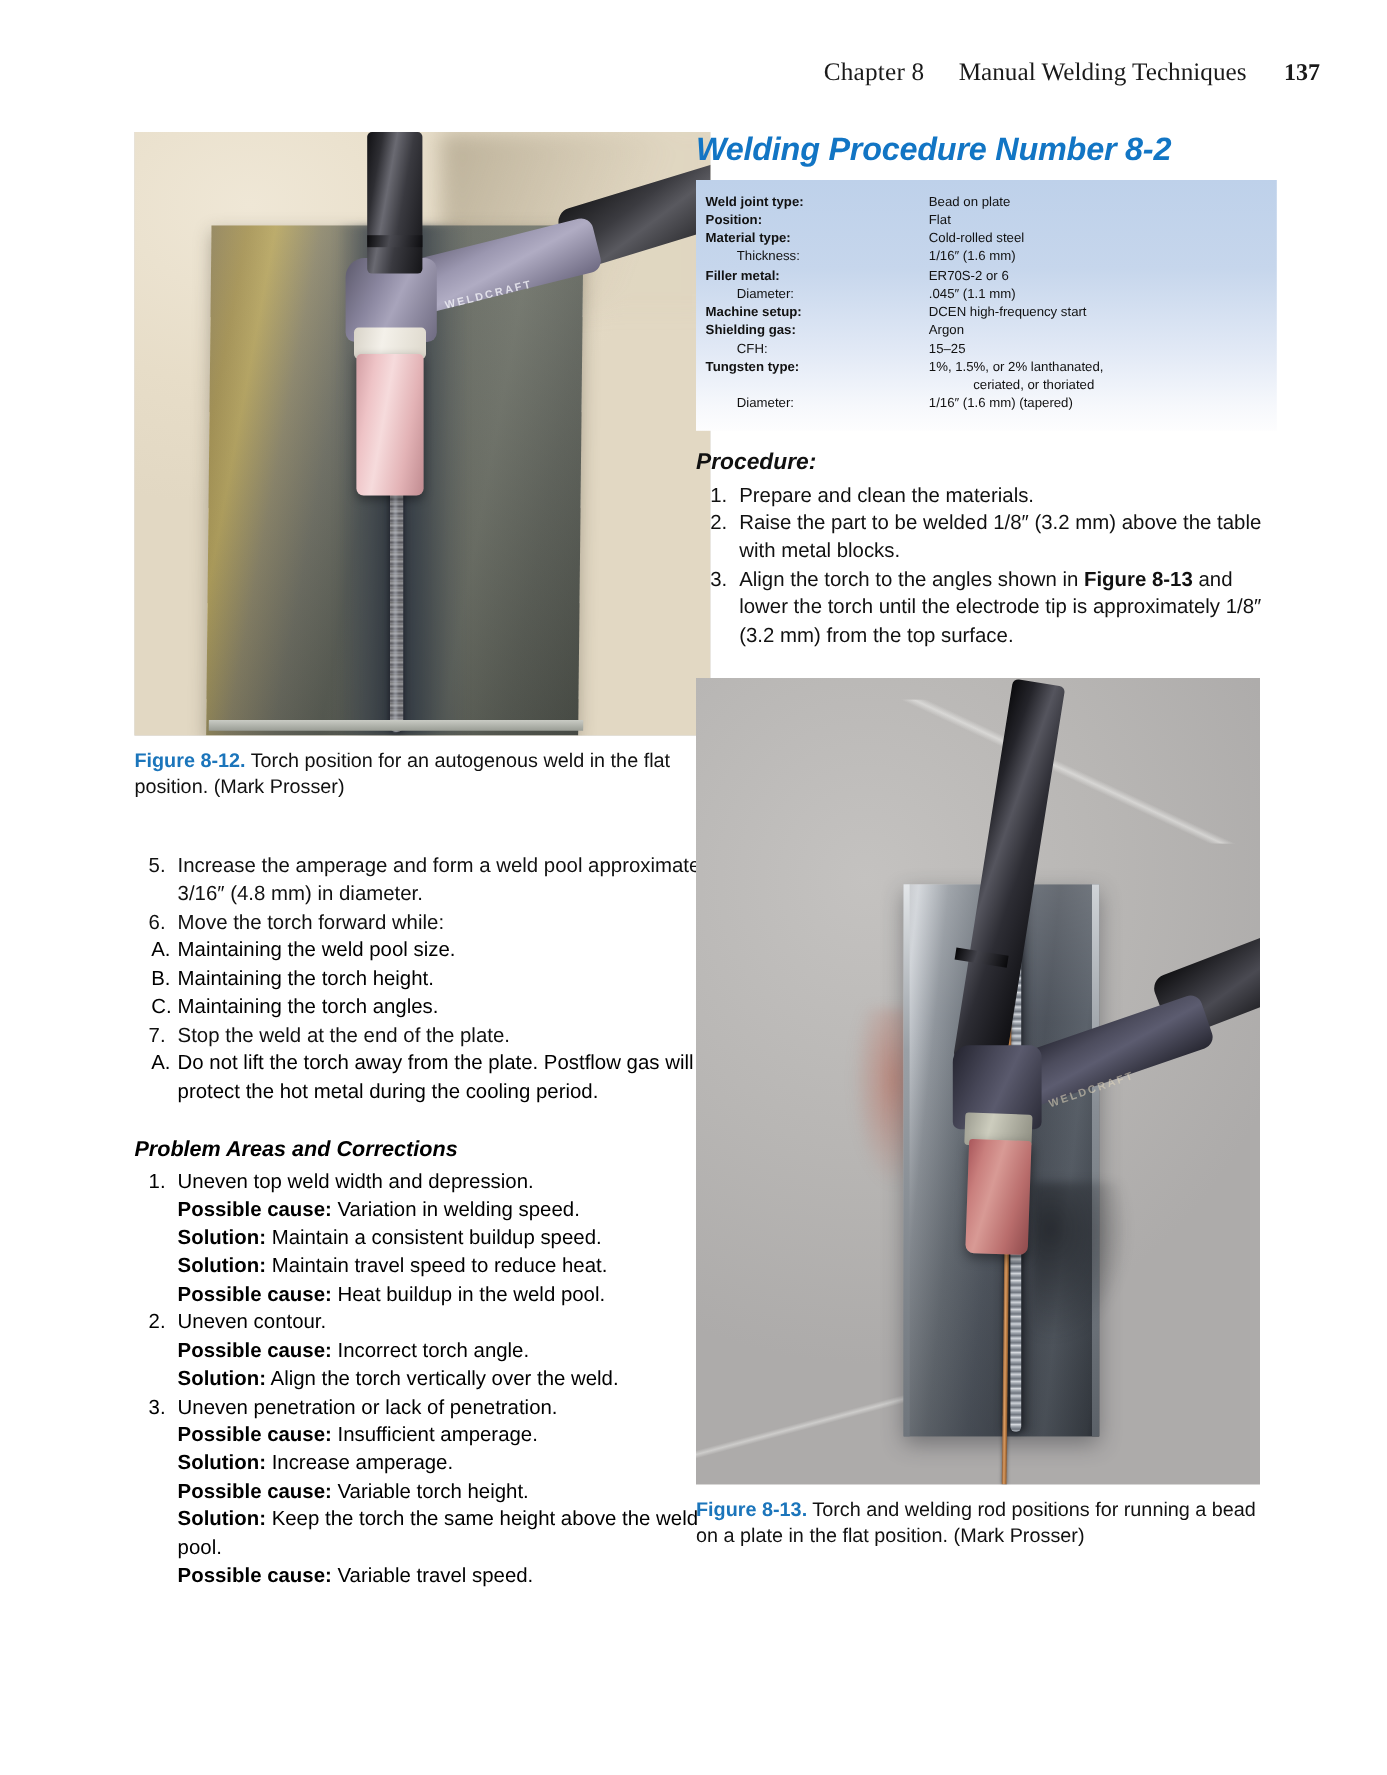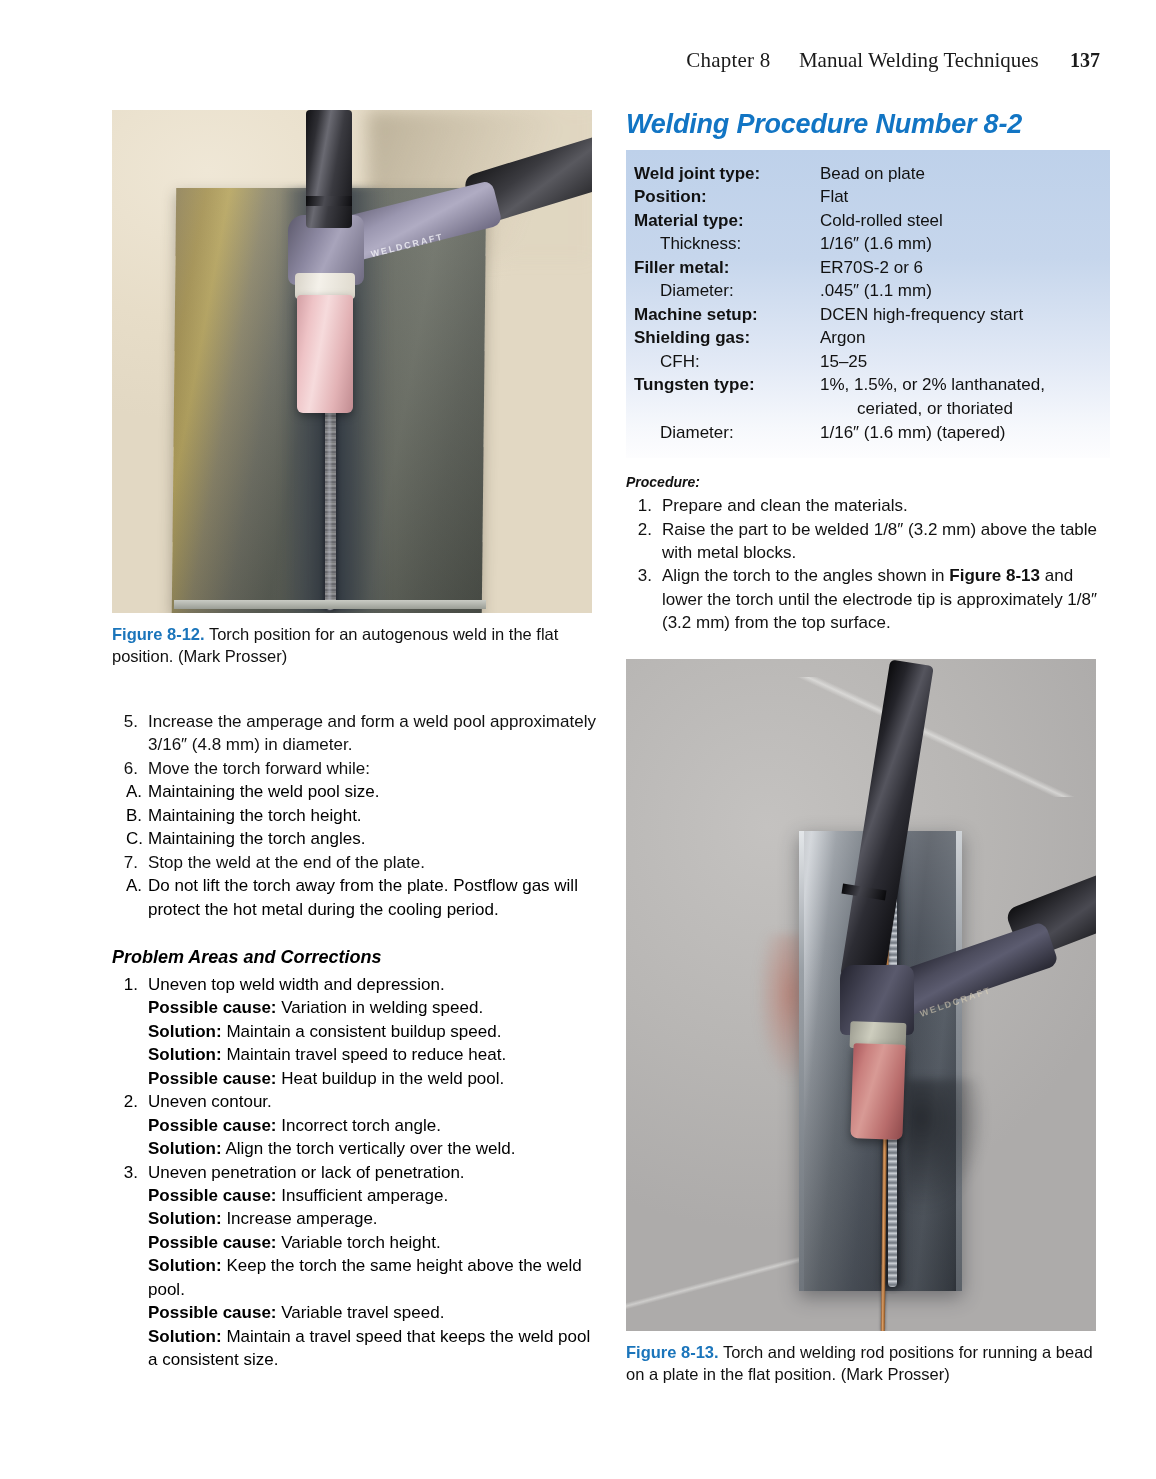--- a/index.html
+++ b/index.html
@@ -17,21 +17,21 @@
   }
   #running-head .rh-chapter{letter-spacing:.2px;}
   #running-head .rh-sep{display:inline-block;width:18px;}
   #running-head .rh-page{
     font-weight:bold;font-size:20px;margin-left:26px;letter-spacing:0;
   }
 
   
   .col{position:absolute;top:110px;}
   #col-left{left:112px;width:484px;}
-  #col-right{left:626px;width:484px;}
+  #col-right{left:580px;width:484px;}
 
   
   .figure-photo{
     position:relative;overflow:hidden;background:#cfcfcf;
   }
   .fig-caption{
     font-size:16.5px;line-height:1.33;margin-top:11px;color:#111;
   }
   .fig-caption .fig-label{color:#1b75bb;font-weight:bold;}
 
@@ -43,31 +43,31 @@
   }
 
   
   #spec-box{
     width:484px;
     background:linear-gradient(to bottom,#bed1ea 0%,#c6d6ec 35%,#e3eaf6 70%,#f6f8fc 90%,#fdfdfe 100%);
     padding:12px 0 14px 0;
     box-sizing:border-box;
   }
   .spec-row{
-    display:flex;font-size:17px;line-height:1.385;
+    display:flex;font-size:11px;line-height:1.385;
     padding:0 8px 0 8px;
   }
   .spec-key{width:186px;flex:0 0 186px;font-weight:bold;color:#111;}
   .spec-key.sub{font-weight:normal;padding-left:26px;box-sizing:border-box;}
   .spec-val{flex:1;color:#111;}
   .spec-val.indent{padding-left:37px;}
 
   
   .section-head{
-    font-size:14px;font-weight:bold;font-style:italic;
+    font-size:19px;font-weight:bold;font-style:italic;
     margin:16px 0 4px 0;color:#111;
   }
   ol.proc{margin:0;padding:0;list-style:none;}
   ol.proc>li{
     display:flex;font-size:17px;line-height:1.38;margin-bottom:0;
     color:#111;
   }
   ol.proc>li .num{
     flex:0 0 36px;text-align:right;padding-right:10px;box-sizing:border-box;
   }
@@ -322,21 +322,20 @@
 
   <div class="pa-item">
     <span class="num">3.</span>
     <span class="body">
       <span class="pa-line">Uneven penetration or lack of penetration.</span>
       <span class="pa-line"><b>Possible cause:</b><span> Insufficient amperage.</span></span>
       <span class="pa-line"><b>Solution:</b><span> Increase amperage.</span></span>
       <span class="pa-line"><b>Possible cause:</b><span> Variable torch height.</span></span>
       <span class="pa-line"><b>Solution:</b><span> Keep the torch the same height above the weld pool.</span></span>
       <span class="pa-line"><b>Possible cause:</b><span> Variable travel speed.</span></span>
-      <span class="pa-line"><b>Solution:</b><span> Maintain a travel speed that keeps the weld pool a consistent size.</span></span>
     </span>
   </div>
 
 </div>
 
 <div class="col" id="col-right">
 
   <div id="wp-heading">Welding Procedure Number 8-2</div>
 
   <div id="spec-box">

